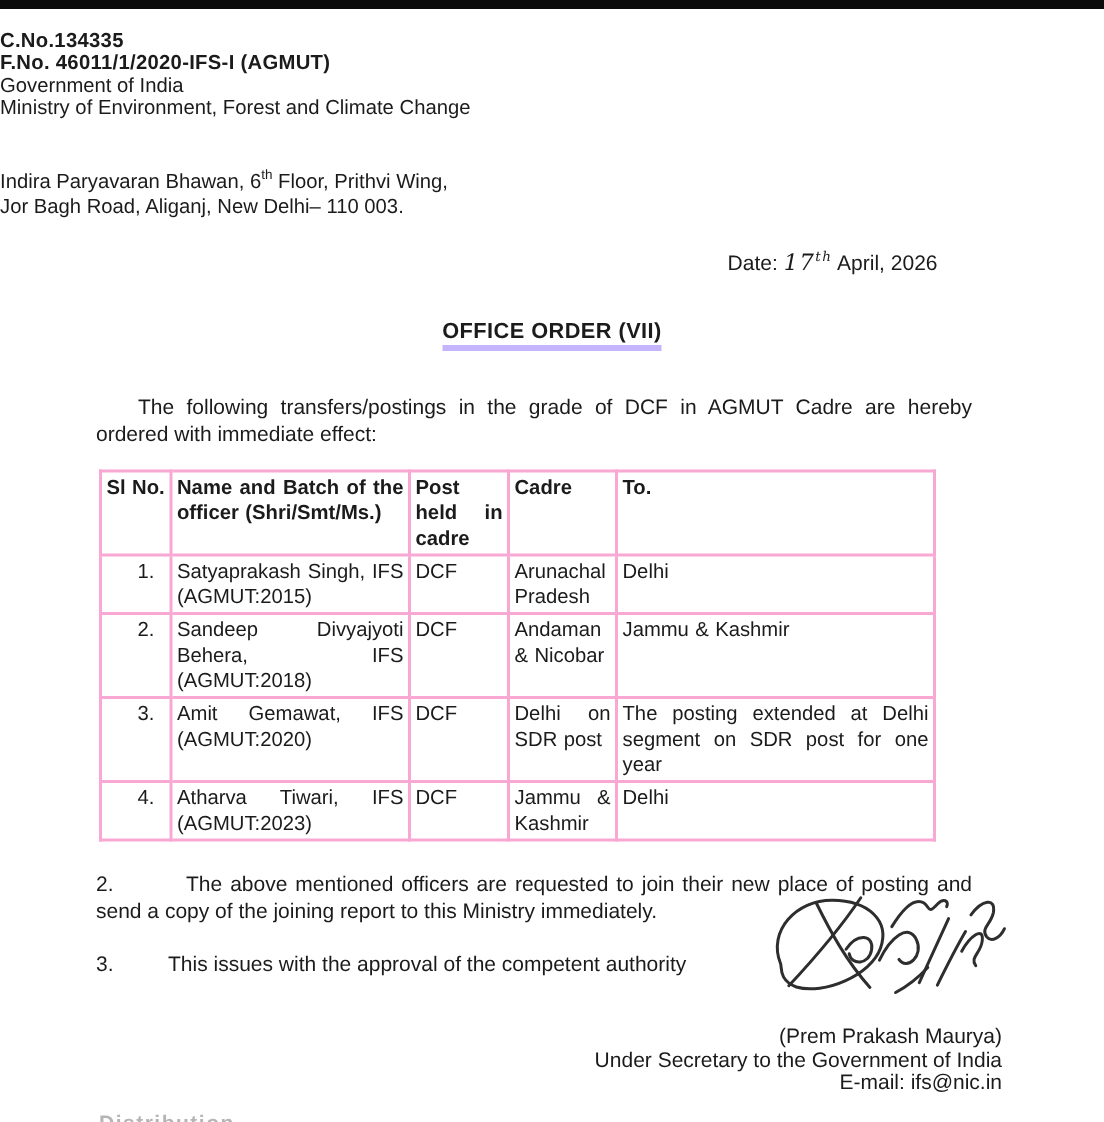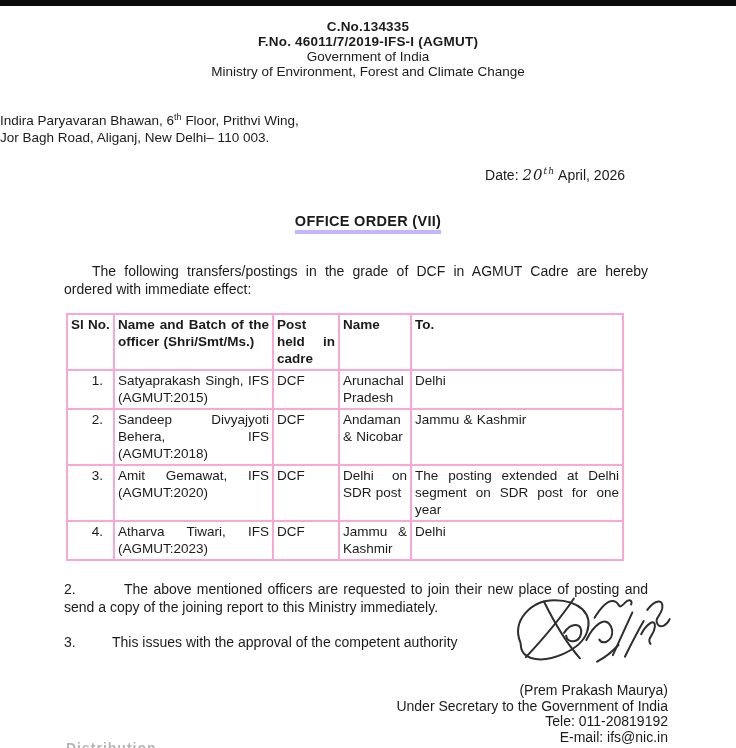--- a/index.html
+++ b/index.html
@@ -2,21 +2,21 @@
 <html><head>
 <meta charset="utf-8">
 <style>
   html,body{margin:0;padding:0;background:#e8e8e8;}
   .page{
     position:relative;width:736px;height:748px;background:#ffffff;overflow:hidden;
     font-family:"Liberation Sans",sans-serif;color:#1b1b1b;margin:0 auto;
   }
   .topbar{position:absolute;top:0;left:0;width:736px;height:6px;background:#0b0b0b;}
   .content{position:absolute;top:6px;left:0;width:736px;}
-  .head{margin-top:13px;text-align:center;line-height:15px;font-size:13.5px;}
+  .head{margin-top:13px;line-height:15px;font-size:13.5px;}
   .head .bold{font-weight:bold;letter-spacing:.2px;}
   .addr{margin-top:33px;text-align:left;padding-right:106px;line-height:17px;font-size:13.5px;}
   .dateline{margin-top:20px;text-align:right;padding-right:111px;font-size:14px;}
   .hand{font-family:"DejaVu Serif",serif;font-style:italic;font-size:15px;letter-spacing:1px;}
   .hand sup{font-size:9px;}
   sup{font-size:9px;vertical-align:super;line-height:0;}
   .title-wrap{margin-top:28px;text-align:center;}
   .order-title{display:inline-block;font-weight:bold;font-size:14.5px;border-bottom:4px solid #c4b5fd;padding-bottom:1px;letter-spacing:.3px;}
   .para{margin:28px 88px 0 64px;text-align:justify;line-height:18px;font-size:14px;}
   .para.first{text-indent:28px;}
@@ -45,33 +45,33 @@
 </head>
 <body>
 
 <div class="page">
   <div class="topbar"></div>
 
   <div class="content">
 
     <div class="head">
       <div class="bold">C.No.134335</div>
-      <div class="bold">F.No. 46011/7/2019-IFS-I (AGMUT)</div>
+      <div class="bold">F.No. 46011/1/2020-IFS-I (AGMUT)</div>
       <div>Government of India</div>
       <div>Ministry of Environment, Forest and Climate Change</div>
     </div>
 
     <div class="addr">
       <div><span>Indira Paryavaran Bhawan, 6</span><sup>th</sup><span> Floor, Prithvi Wing,</span></div>
       <div>Jor Bagh Road, Aliganj, New Delhi– 110 003.</div>
     </div>
 
     <div class="dateline">
       <span>Date:</span>
-      <span class="hand"><span>20</span><sup>th</sup></span>
+      <span class="hand"><span>17</span><sup>th</sup></span>
       <span>April, 2026</span>
     </div>
 
     <div class="title-wrap">
       <span class="order-title">OFFICE ORDER (VII)</span>
     </div>
 
     <p class="para first">The following transfers/postings in the grade of DCF in AGMUT Cadre are hereby ordered with immediate effect:</p>
 
     <table class="order">
@@ -80,21 +80,21 @@
           <col class="c2">
           <col class="c3">
           <col class="c4">
           <col class="c5">
         </colgroup>
       <tbody>
           <tr>
         <th>Sl No.</th>
         <th class="justify">Name and Batch of the officer (Shri/Smt/Ms.)</th>
         <th class="justify">Post held in cadre</th>
-        <th>Name</th>
+        <th>Cadre</th>
         <th>To.</th>
       </tr>
       <tr>
         <td class="sl">1.</td>
         <td>Satyaprakash Singh, IFS (AGMUT:2015)</td>
         <td>DCF</td>
         <td>Arunachal Pradesh</td>
         <td>Delhi</td>
       </tr>
       <tr>
@@ -121,21 +121,20 @@
     </tbody>
       </table>
 
     <p class="para" style="margin-top:19px;"><span class="num">2.</span><span>The above mentioned officers are requested to join their new place of posting and send a copy of the joining report to this Ministry immediately.</span></p>
 
     <p class="para" style="margin-top:17px;"><span class="num n3">3.</span><span>This issues with the approval of the competent authority</span></p>
 
     <div class="sig">
       <div>(Prem Prakash Maurya)</div>
       <div>Under Secretary to the Government of India</div>
-      <div>Tele: 011-20819192</div>
       <div>E-mail: ifs@nic.in</div>
     </div>
   </div>
 
   <svg class="scribble" viewBox="0 0 176 86" fill="none" xmlns="http://www.w3.org/2000/svg">
     <g stroke="#2e2e2e" stroke-width="2" stroke-linecap="round" fill="none">
       <path d="M 20,52 C 12,30 32,10 56,11 C 80,12 94,26 87,44 C 80,62 48,74 30,68 C 18,63 21,54 20,52"></path>
       <path d="M 25,67 C 44,48 62,28 75,10"></path>
       <path d="M 45,12 C 54,32 64,52 79,70"></path>
       <path d="M 64,44 C 72,33 83,35 81,45 C 79,55 67,55 66,47"></path>

